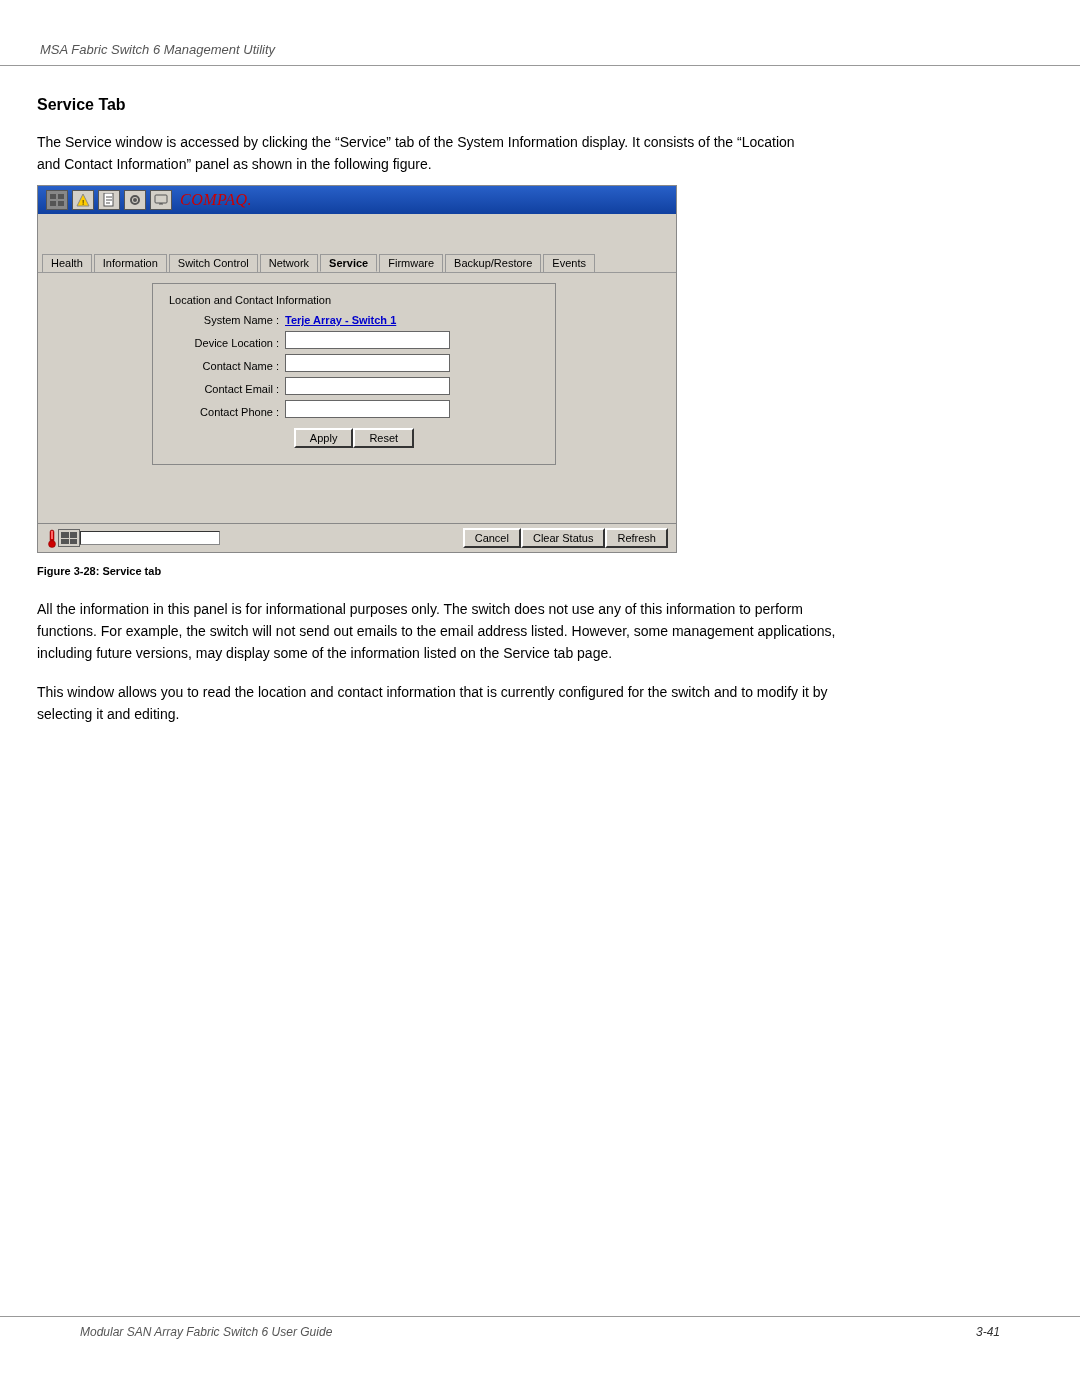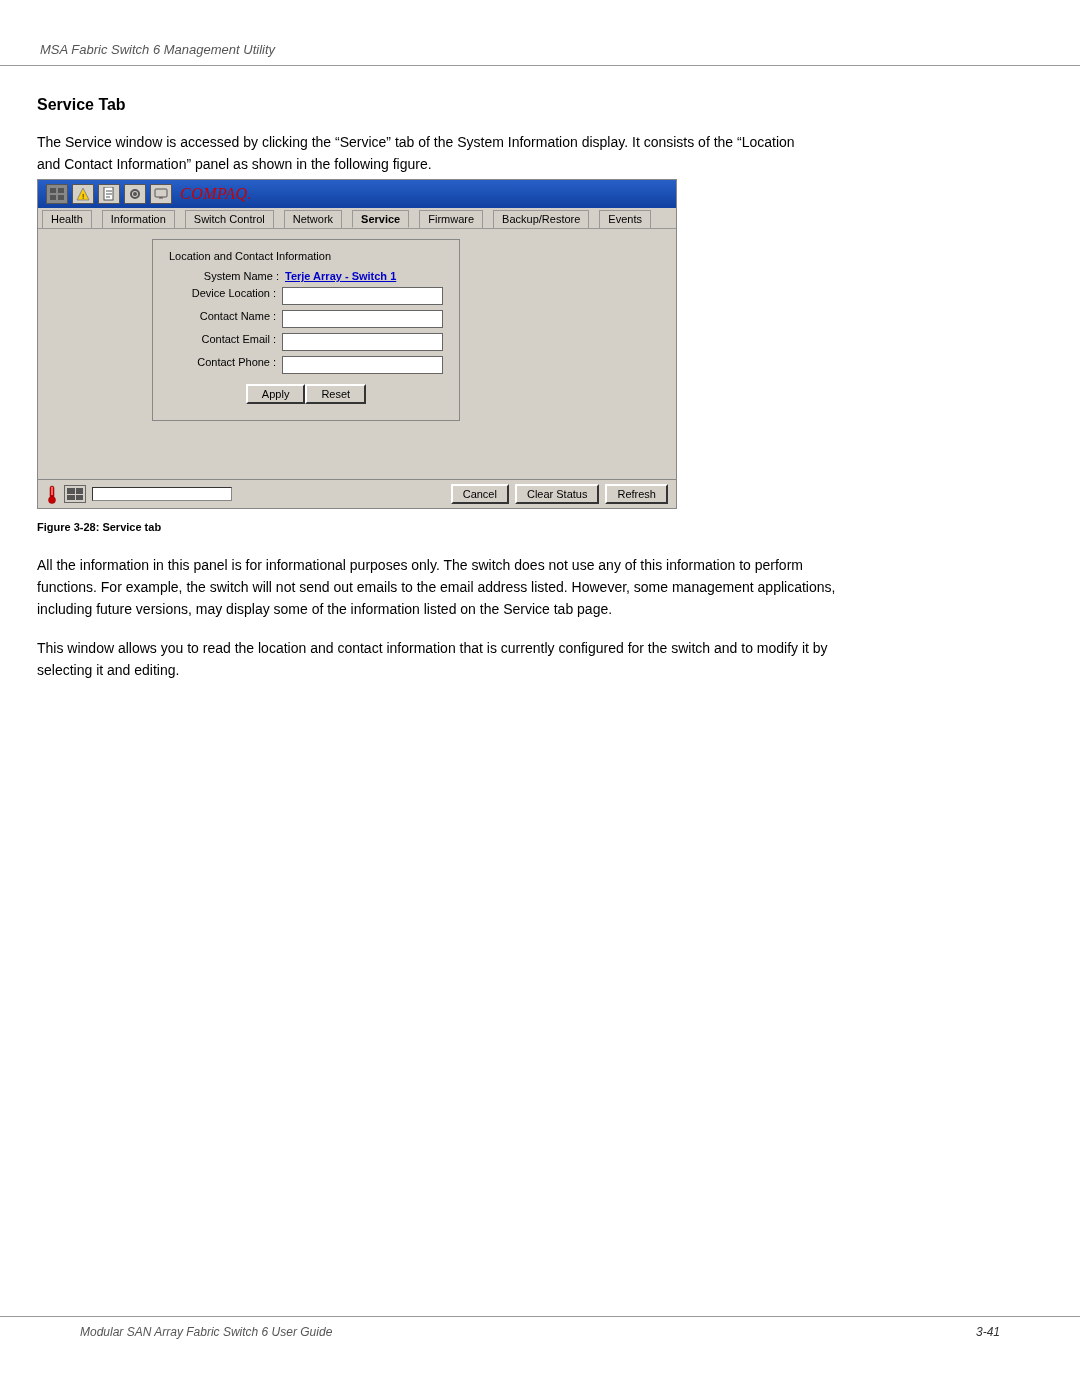--- a/index.html
+++ b/index.html
@@ -37,21 +37,21 @@
     
     .section-title {
       font-size: 16px;
       font-weight: bold;
       margin-bottom: 18px;
     }
 
     .intro-text {
       font-size: 14px;
       line-height: 1.55;
-      margin-bottom: 4px;
+      margin-bottom: 10px;
       max-width: 780px;
     }
 
     
     .screenshot-container {
       border: 1px solid #888;
       width: 640px;
       margin-bottom: 12px;
       background: #d4d0c8;
     }
@@ -90,21 +90,22 @@
       flex: 1;
       text-align: center;
     }
 
     
     .tab-bar {
       background: #d4d0c8;
       display: flex;
       border-bottom: 1px solid #999;
       padding: 2px 4px 0 4px;
-      gap: 10px;
+      gap: 2px;
+      margin-top: 38px;
     }
 
     .tab {
       padding: 2px 8px;
       font-size: 11px;
       background: #d4d0c8;
       border: 1px solid #999;
       border-bottom: none;
       cursor: pointer;
       color: #000;
@@ -124,34 +125,34 @@
       padding: 10px 14px 14px 14px;
       min-height: 250px;
     }
 
     
     .location-panel {
       border: 1px solid #888;
       background: #d4d0c8;
       padding: 10px 16px 16px 16px;
       display: inline-block;
-      width: 308px;
+      width: 404px;
       margin-left: 100px;
     }
 
     .location-panel-title {
       font-size: 11px;
       color: #000;
       margin-bottom: 8px;
       font-weight: normal;
     }
 
     .form-row {
       display: flex;
-      align-items: flex-start;
+      align-items: flex-end;
       margin-bottom: 5px;
     }
 
     .form-label {
       font-size: 11px;
       color: #000;
       width: 110px;
       text-align: right;
       margin-right: 6px;
     }
@@ -188,21 +189,20 @@
       color: #000;
     }
 
     
     .status-bar {
       background: #d4d0c8;
       border-top: 1px solid #888;
       padding: 4px 8px;
       display: flex;
       align-items: center;
-      gap: 6px;
     }
 
     .status-progress {
       flex: 1;
       height: 14px;
       border: 1px inset #888;
       background: white;
       max-width: 140px;
     }
 

